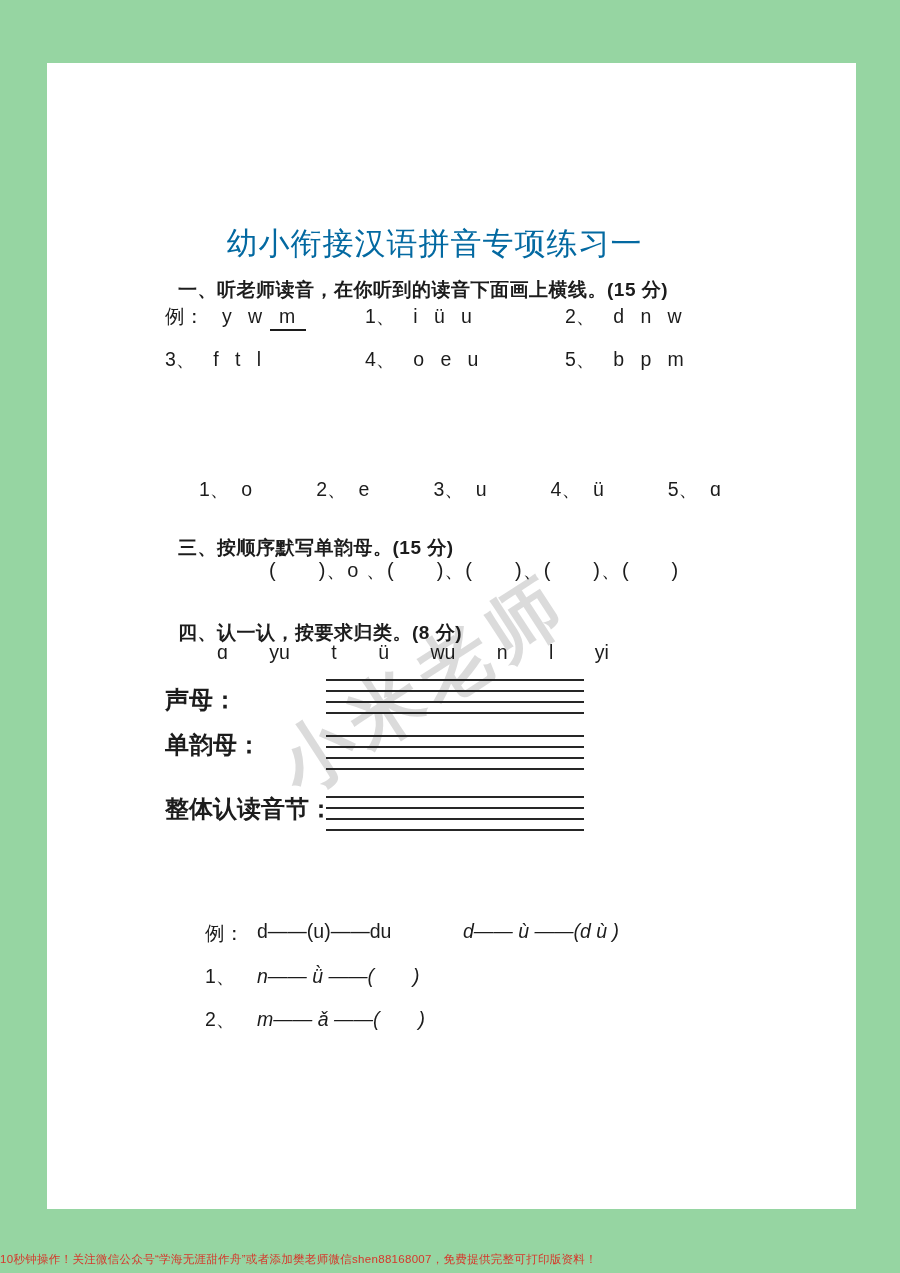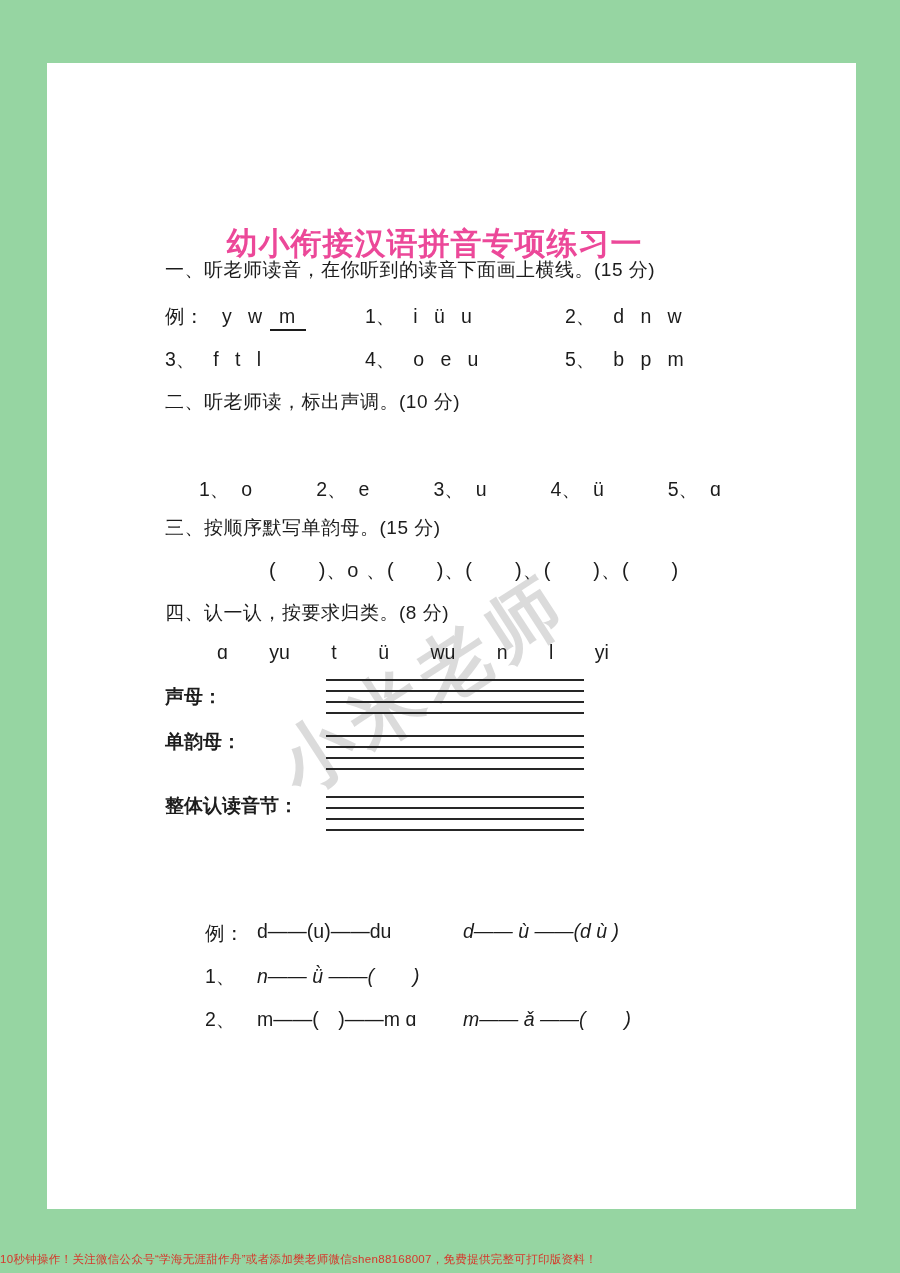--- a/index.html
+++ b/index.html
@@ -11,43 +11,43 @@
   }
   .paper{
     position:absolute;left:47px;top:63px;width:809px;height:1146px;
     background:#ffffff;
   }
   .title{
     position:absolute;left:0;top:160px;width:100%;
     padding-right:34px;box-sizing:border-box;
     text-align:center;margin:0;
     font-family:"Liberation Serif",serif;
-    font-weight:bold;font-size:31px;letter-spacing:1px;color:#ec4899;
+    font-weight:normal;font-size:31px;letter-spacing:1px;color:#0369a1;
   }
   .heading{
-    position:absolute;left:118px;
-    font-weight:normal;font-size:19px;letter-spacing:0.5px;white-space:pre;
+    position:absolute;left:131px;
+    font-weight:bold;font-size:19px;letter-spacing:0.5px;white-space:pre;margin-top:20px;
   }
   .lrow{position:absolute;display:flex;font-size:19.5px;}
   .cell{width:200px;display:flex;align-items:baseline;}
   .pre{white-space:pre;}
   .num{white-space:pre;}
   .gapL{margin-left:18px;}
   .underlined{
     border-bottom:2px solid #1c1c1c;
     padding:0 11px 1px 9px;margin-left:8px;white-space:pre;
   }
   .s2row{position:absolute;left:152px;width:522px;display:flex;
     justify-content:space-between;font-size:19.5px;}
   .s2cell{display:flex;align-items:baseline;}
   .s2cell .letter{margin-left:12px;}
   .s3row{position:absolute;left:222px;font-size:20px;white-space:pre;letter-spacing:1px;}
   .s4letters{position:absolute;left:170px;width:392px;display:flex;
     justify-content:space-between;font-size:19.5px;}
-  .grid-label{position:absolute;left:118px;font-size:19px;font-weight:bold;white-space:pre;}
+  .grid-label{position:absolute;left:118px;font-size:24px;font-weight:bold;white-space:pre;}
   .writing-grid{position:absolute;left:279px;width:258px;}
   .grid-line{height:2px;background:#262626;margin-bottom:9px;}
   .grid-line:last-child{margin-bottom:0;}
   .s5row{position:absolute;left:158px;display:flex;font-size:19.5px;}
   .s5num{width:52px;white-space:pre;}
   .s5left{width:206px;white-space:pre;}
   .s5right{white-space:pre;font-style:italic;}
   .watermark{
     position:absolute;left:205px;top:545px;width:430px;
     font-size:74px;font-weight:bold;letter-spacing:8px;
@@ -96,21 +96,20 @@
     <span class="cell">
       <span class="num">4、</span>
       <span class="pre gapL">o   e   u</span>
     </span>
     <span class="cell">
       <span class="num">5、</span>
       <span class="pre gapL">b   p   m</span>
     </span>
   </div>
 
-  <div class="heading" style="top:326px">二、听老师读，标出声调。(10 分)</div>
 
   <div class="s2row" style="top:413px">
     <span class="s2cell">
       <span>1、</span>
       <span class="letter">o</span>
     </span>
     <span class="s2cell">
       <span>2、</span>
       <span class="letter">e</span>
     </span>
@@ -173,20 +172,19 @@
     <span class="s5num">例：</span>
     <span class="s5left">d——(u)——du</span>
     <span class="s5right">d—— ù ——(d ù )</span>
   </div>
   <div class="s5row" style="top:900px">
     <span class="s5num">1、</span>
     <span class="s5right">n—— ǜ ——(　　)</span>
   </div>
   <div class="s5row" style="top:943px">
     <span class="s5num">2、</span>
-    <span class="s5left">m——(　)——m ɑ</span>
     <span class="s5right">m—— ǎ ——(　　)</span>
   </div>
 
 
 </div>
 
 <div class="footer">10秒钟操作！关注微信公众号“学海无涯甜作舟”或者添加樊老师微信shen88168007，免费提供完整可打印版资料！</div>
 
 </body></html>

